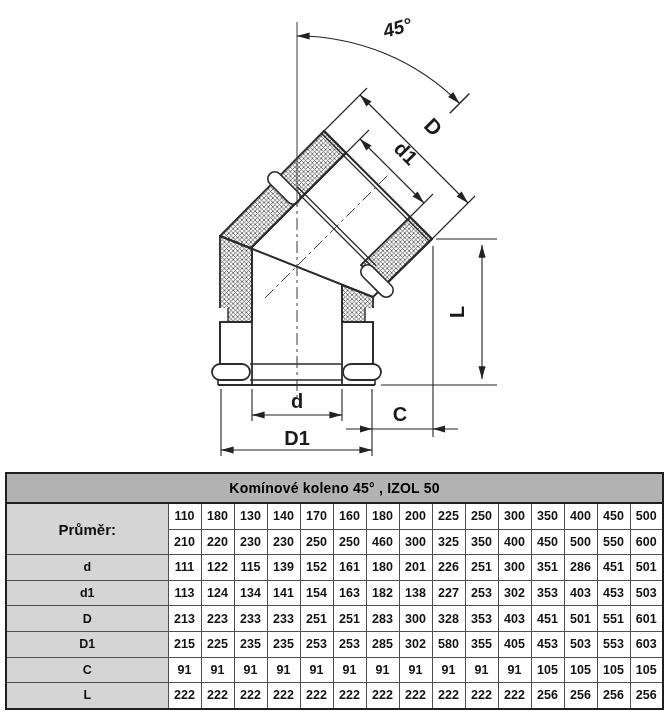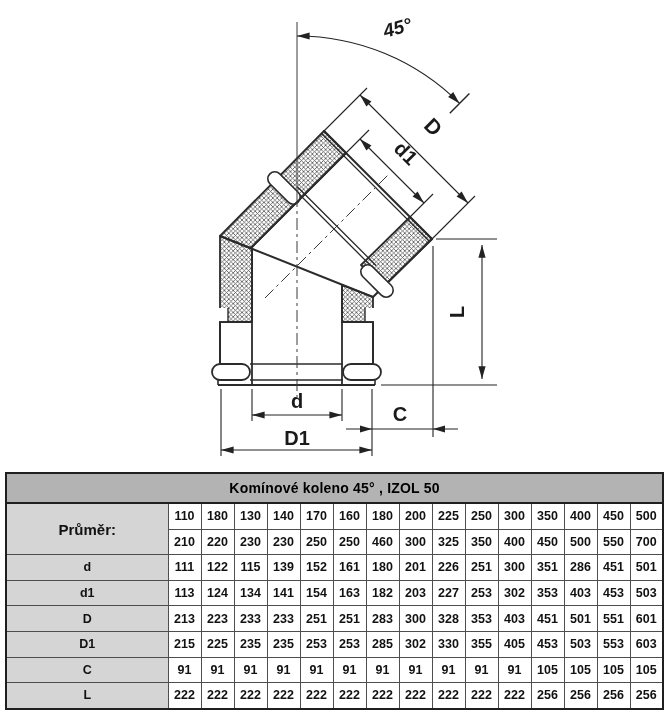--- a/index.html
+++ b/index.html
@@ -180,21 +180,21 @@
           <td>250</td>
           <td>250</td>
           <td>460</td>
           <td>300</td>
           <td>325</td>
           <td>350</td>
           <td>400</td>
           <td>450</td>
           <td>500</td>
           <td>550</td>
-          <td>700</td>
+          <td>600</td>
         </tr>
         <tr>
           <td class="rowlabel">d</td>
           <td>111</td>
           <td>122</td>
           <td>115</td>
           <td>139</td>
           <td>152</td>
           <td>161</td>
           <td>180</td>
@@ -209,21 +209,21 @@
         </tr>
         <tr>
           <td class="rowlabel">d1</td>
           <td>113</td>
           <td>124</td>
           <td>134</td>
           <td>141</td>
           <td>154</td>
           <td>163</td>
           <td>182</td>
-          <td>203</td>
+          <td>138</td>
           <td>227</td>
           <td>253</td>
           <td>302</td>
           <td>353</td>
           <td>403</td>
           <td>453</td>
           <td>503</td>
         </tr>
         <tr>
           <td class="rowlabel">D</td>
@@ -246,21 +246,21 @@
         <tr>
           <td class="rowlabel">D1</td>
           <td>215</td>
           <td>225</td>
           <td>235</td>
           <td>235</td>
           <td>253</td>
           <td>253</td>
           <td>285</td>
           <td>302</td>
-          <td>330</td>
+          <td>580</td>
           <td>355</td>
           <td>405</td>
           <td>453</td>
           <td>503</td>
           <td>553</td>
           <td>603</td>
         </tr>
         <tr>
           <td class="rowlabel">C</td>
           <td>91</td>

